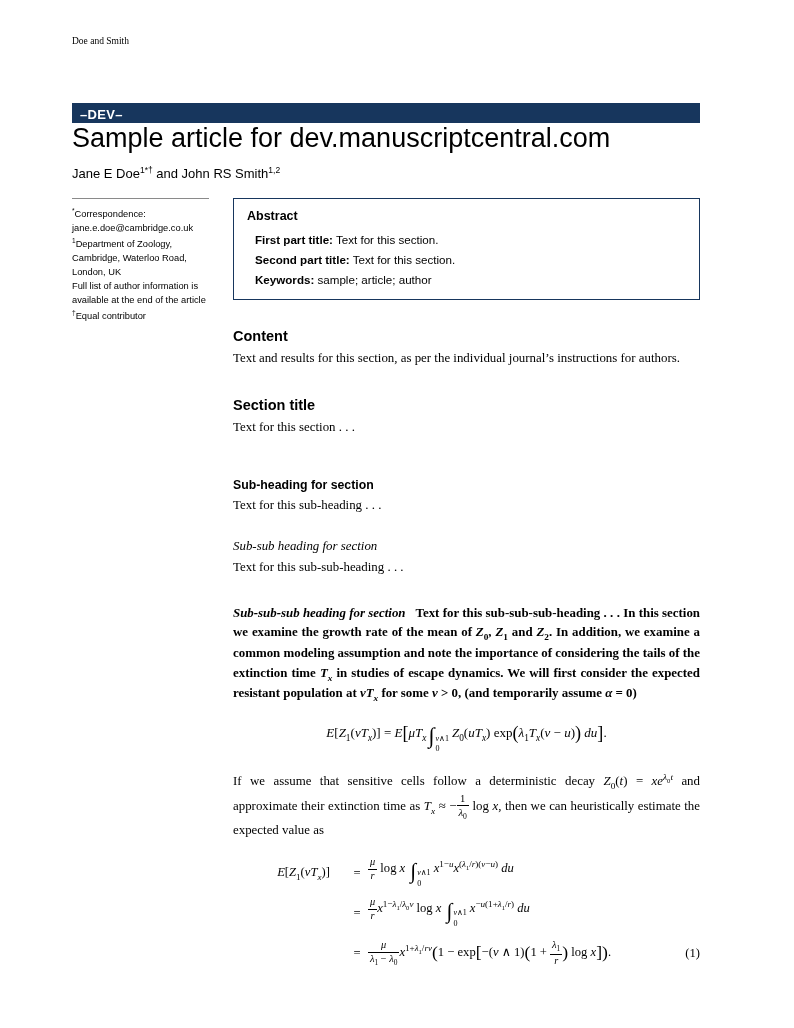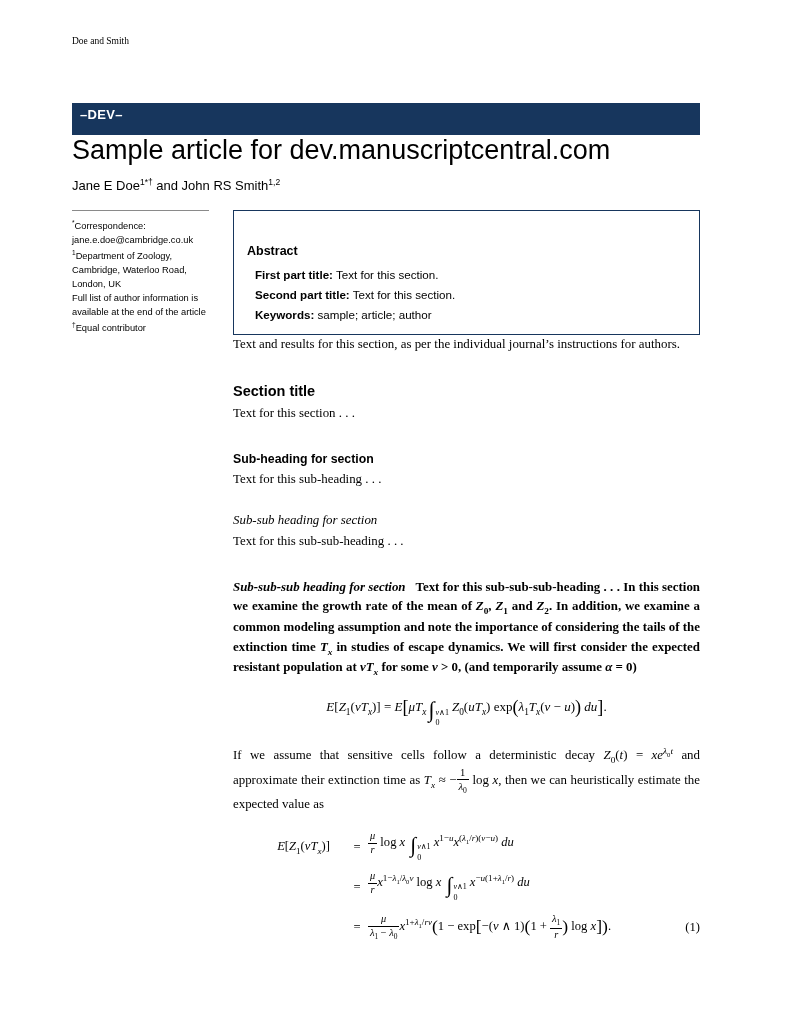--- a/index.html
+++ b/index.html
@@ -9,21 +9,21 @@
     font-family:"Liberation Serif", serif;
     color:#000;
   }
   .page {
     width:794px; height:1028px;
     padding:36px 94px 24px 72px;
     position:relative; overflow:hidden; background:#fff;
   }
   .running { font-size:9.5px; font-family:"Liberation Serif", serif; }
   .banner {
-    margin-top:57px; height:32px; background:#17365D;
+    margin-top:57px; height:20px; background:#17365D;
     color:#fff; font-family:"Liberation Sans", sans-serif;
     font-weight:bold; font-size:13px; line-height:24px;
     padding-left:8px; letter-spacing:0.3px;
   }
   .title {
     font-family:"Liberation Sans", sans-serif;
     font-weight:400; font-size:27px; line-height:1.15; color:#000;
   }
   .authors { margin-top:11px; font-family:"Liberation Sans", sans-serif; font-size:13px; }
   .authors sup { font-size:8.5px; }
@@ -31,30 +31,30 @@
   .sidebar {
     flex:0 0 137px; border-top:1px solid #8a8a8a; padding-top:7px;
     font-family:"Liberation Sans", sans-serif; font-size:9.3px; line-height:1.5;
   }
   .sidebar sup { font-size:6.5px; }
   .main { flex:1; min-width:0; }
   .abstract {
     border:1.4px solid #17365D; padding:10px 13px 13px;
     font-family:"Liberation Sans", sans-serif;
   }
-  .abstract h2 { font-size:12.5px; font-weight:bold; margin-bottom:10px;margin-top:23px; }
+  .abstract h2 { font-size:12.5px; font-weight:bold; margin-bottom:10px; }
   .abstract .row { font-size:11.6px; margin-top:7px; }
   .abstract .row b { font-weight:bold;padding-left:8px; }
   h3.sec {
     font-family:"Liberation Sans", sans-serif; font-weight:bold;
     font-size:14.5px; margin:28px 0 5px;
   }
   h4.subsec {
     font-family:"Liberation Sans", sans-serif; font-weight:bold;
-    font-size:12.3px; margin:28px 0 4px;
+    font-size:12.3px; margin:40px 0 4px;
   }
   h4.subsubsec {
     font-family:"Liberation Serif", serif; font-style:italic;
     font-weight:normal; font-size:12.9px; margin:24px 0 4px;
   }
   p.body {
     font-size:12.9px; line-height:1.52; text-align:justify;
   }
   p.para-head-block { margin-top:26px;font-weight:bold; }
   .inline-head { font-style:italic; }
@@ -112,20 +112,21 @@
         <div class="row">
           <b>Second part title:</b>
           <span>Text for this section.</span>
         </div>
         <div class="row">
           <b>Keywords:</b>
           <span>sample; article; author</span>
         </div>
       </div>
 
+      <h3 class="sec">Content</h3>
       <p class="body">Text and results for this section, as per the individual journal’s instructions for authors.</p>
 
       <h3 class="sec">Section title</h3>
       <p class="body">Text for this section . . .</p>
 
       <h4 class="subsec">Sub-heading for section</h4>
       <p class="body">Text for this sub-heading . . .</p>
 
       <h4 class="subsubsec">Sub-sub heading for section</h4>
       <p class="body">Text for this sub-sub-heading . . .</p>

